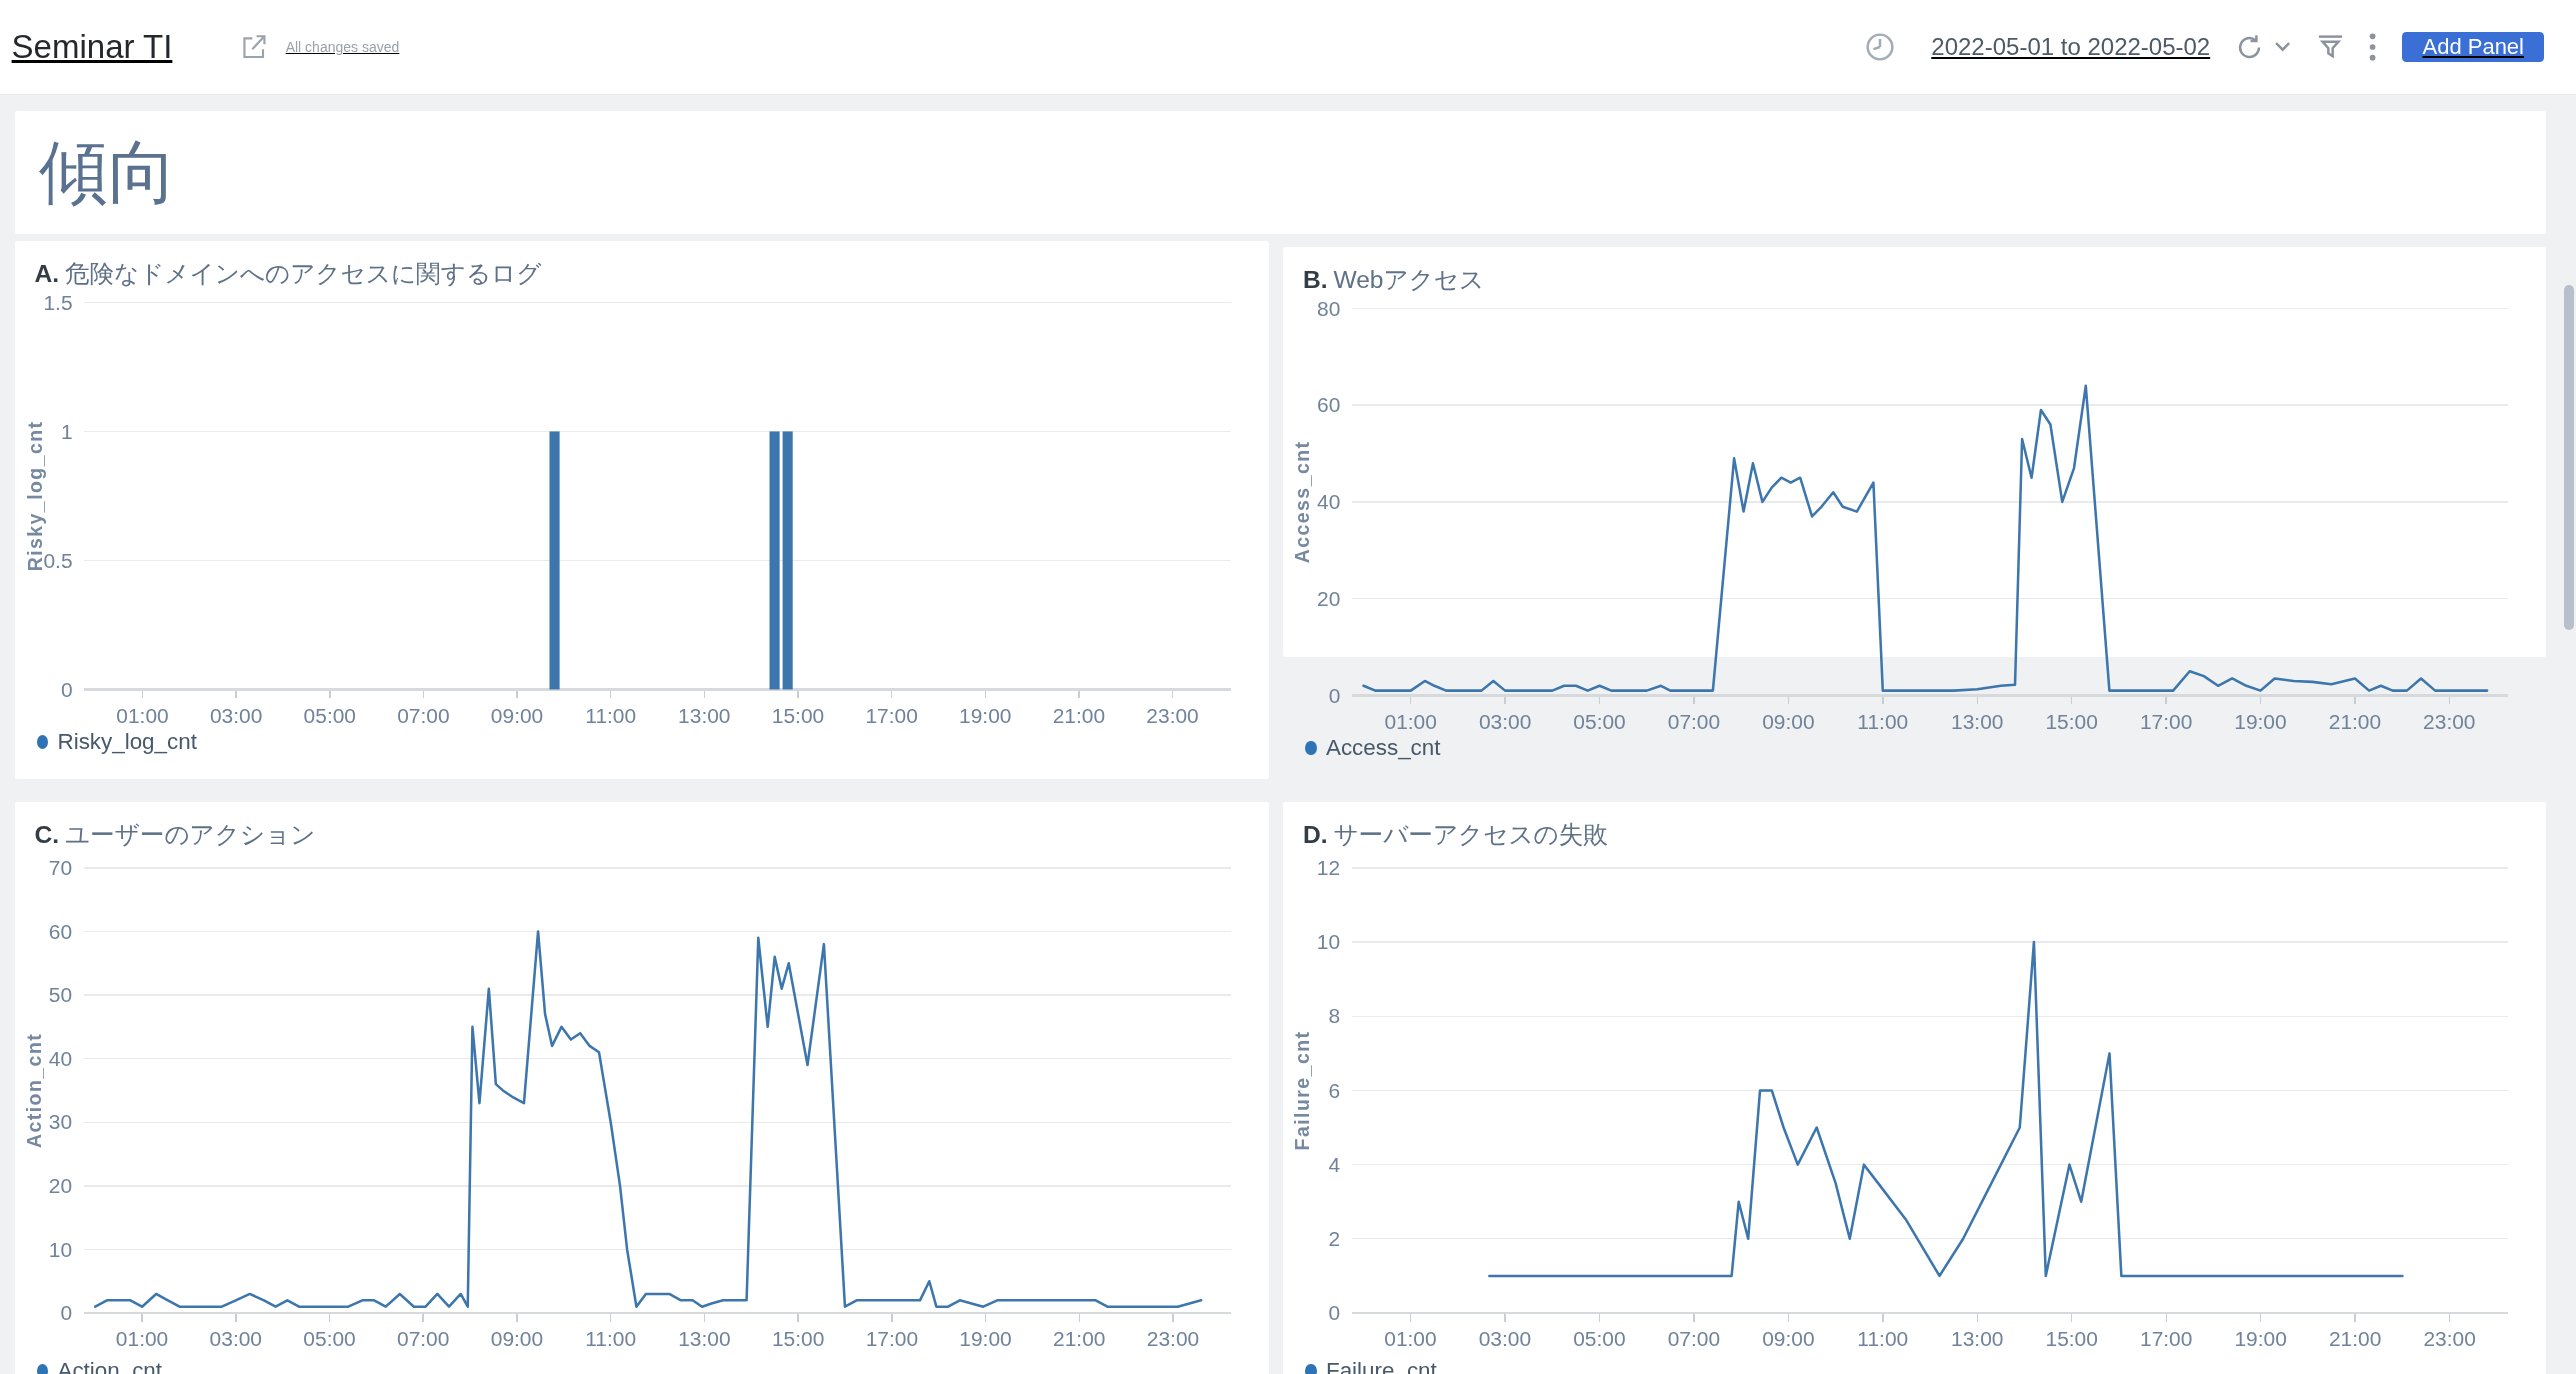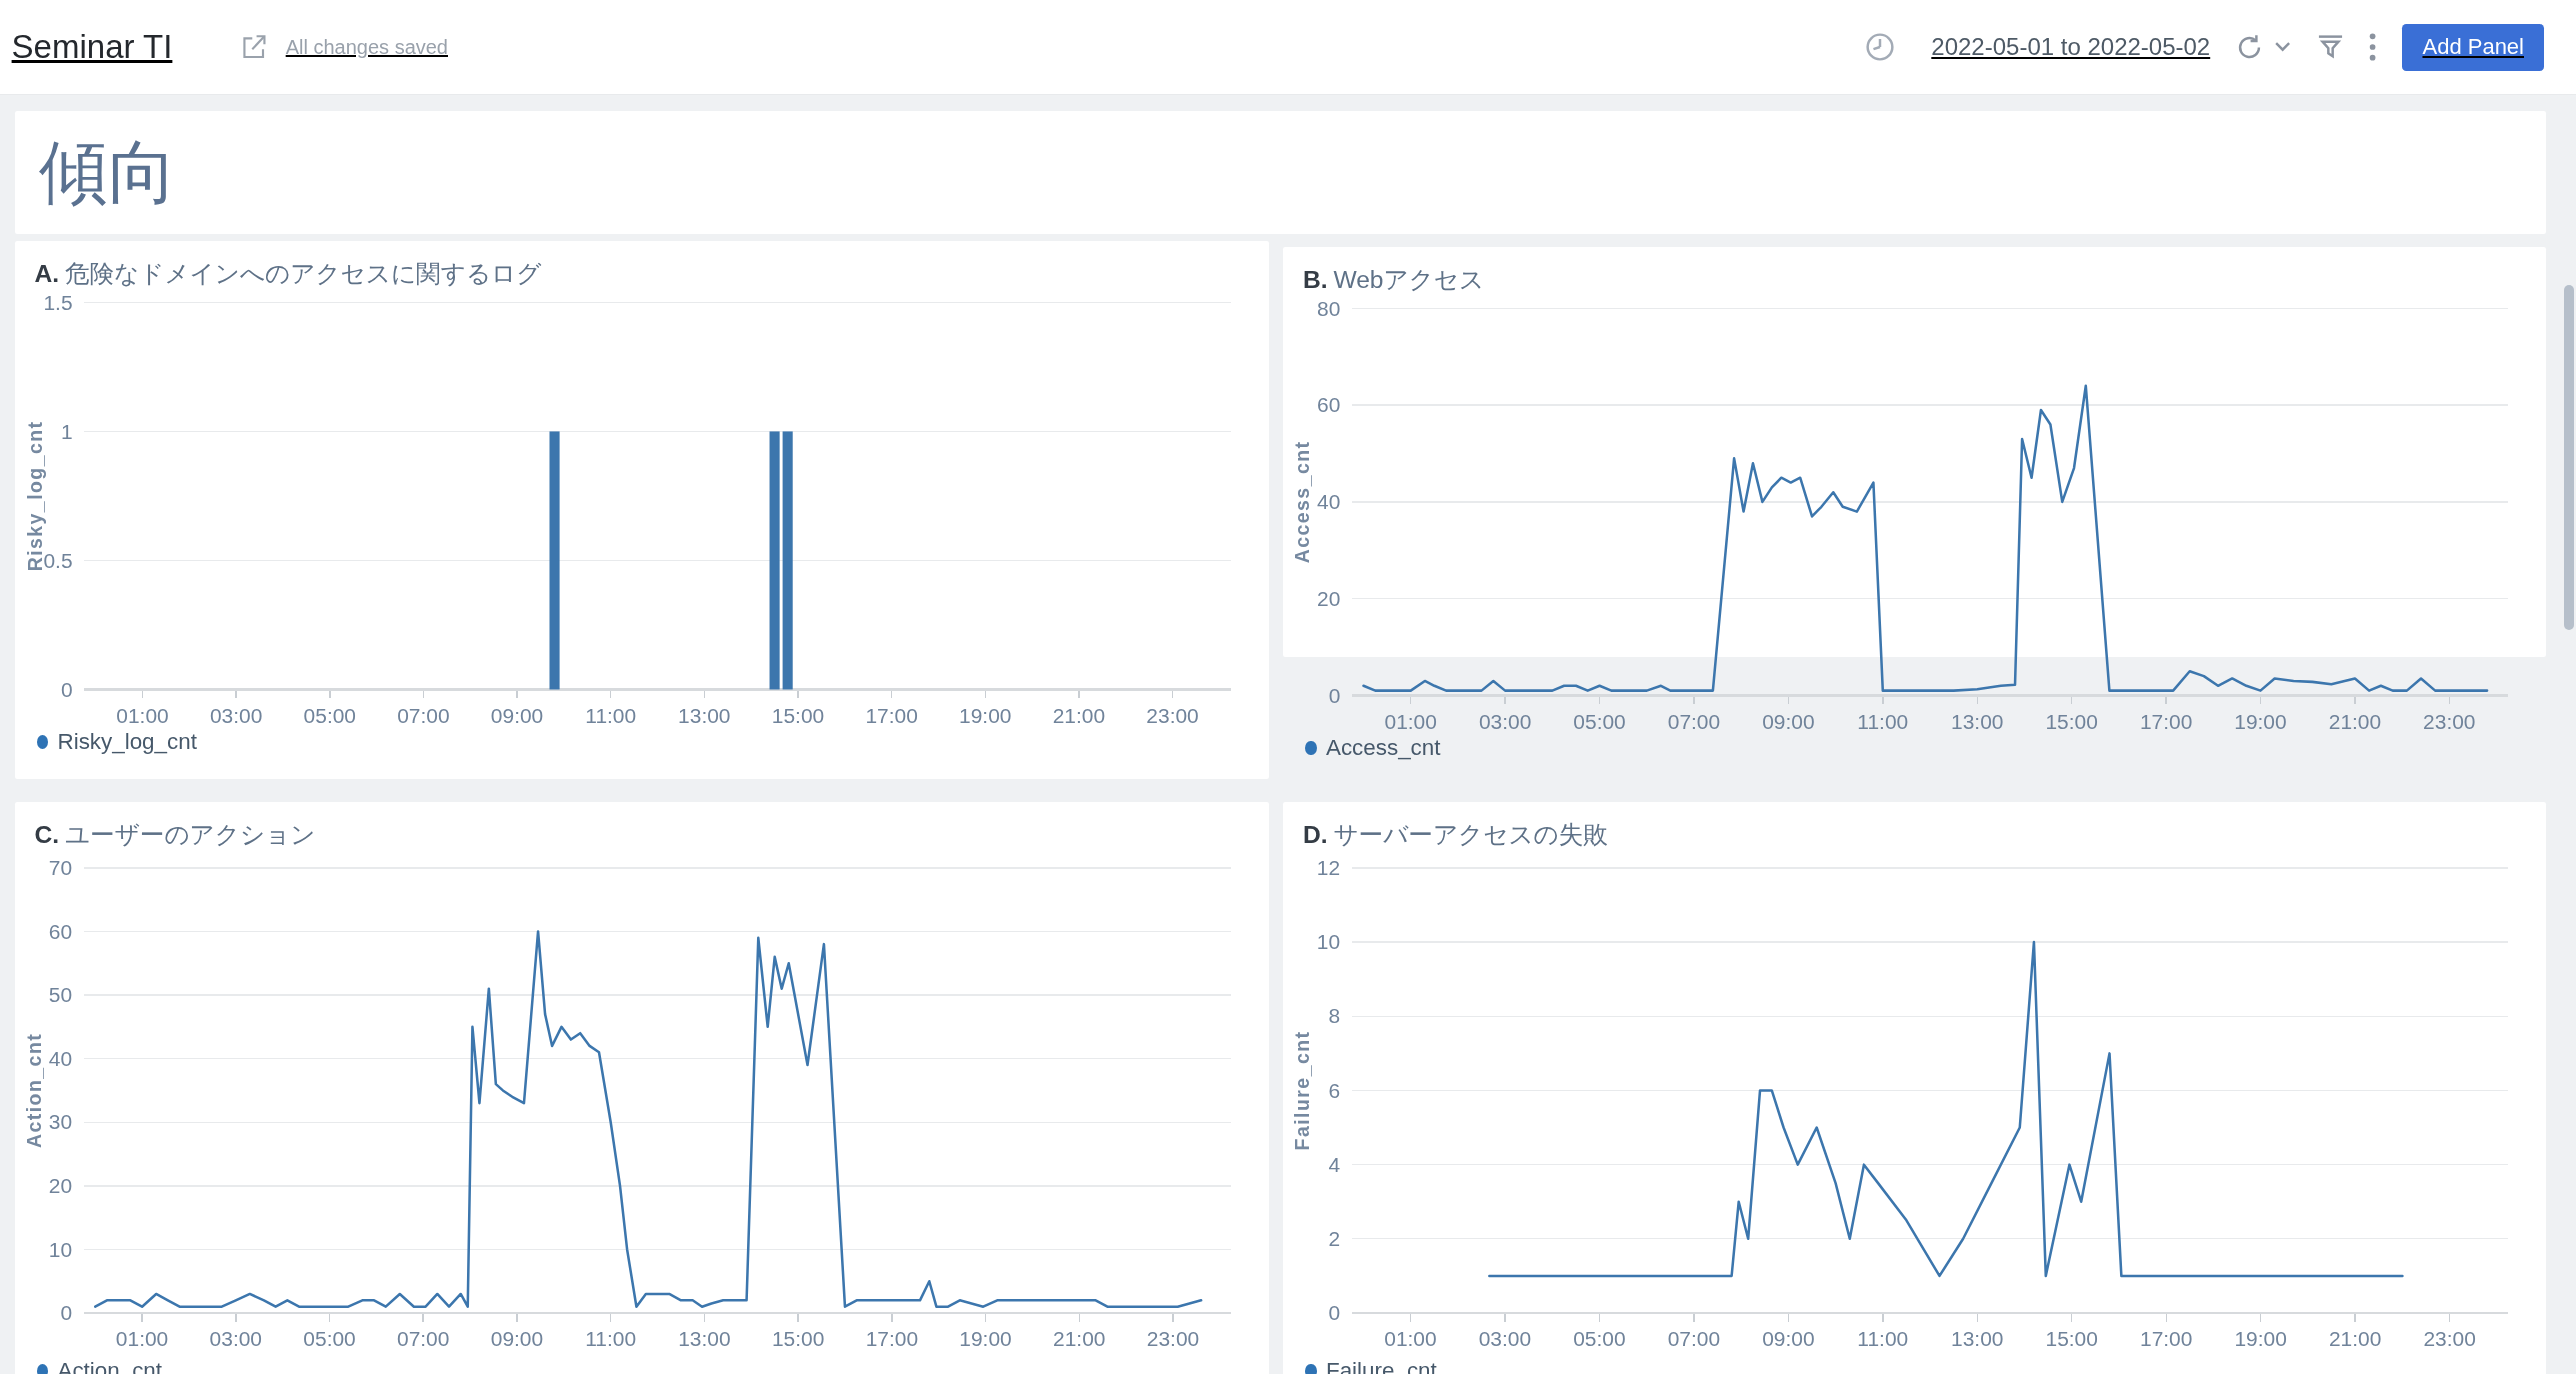--- a/index.html
+++ b/index.html
@@ -2,26 +2,26 @@
 <html style="--accent: #3a6fd6; --icon: #8b939f; --muted: #99a1ab; --date-text: #4e5a66; --header-title: #24282d; --heading-text: #5a7190; --panel-title: #5e7187; --panel-letter: #343c45; --tick-text: #70839a; --axis-title: #7689a0; --dot: #2e73b5; --scrollbar: #b6bfca;font-size:11.6px"><head>
 <meta charset="utf-8">
 <style>
   html,body{margin:0;padding:0;}
   body{width:2576px;height:1374px;position:relative;overflow:hidden;
        background:#eff1f3;font-family:"Liberation Sans","DejaVu Sans",sans-serif;}
   .header{position:absolute;left:0;top:0;width:2576px;height:95px;background:#ffffff;
           border-bottom:0.7px solid #e8eaec;display:flex;align-items:center;box-sizing:border-box;text-decoration:underline;}
   .dash-title{font-size:33px;color:var(--header-title,#24282d);margin-left:11.6px;white-space:nowrap;}
   .export-ic{margin-left:66px;display:flex;align-items:center;}
-  .save-status{margin-left:17.3px;font-size:20px;color:var(--muted,#99a1ab);}
+  .save-status{margin-left:17.3px;font-size:14px;color:var(--muted,#99a1ab);}
   .hright{margin-left:auto;display:flex;align-items:center;margin-right:32px;}
   .time-range{display:flex;align-items:center;cursor:pointer;gap:25px;}
   .time-range span{margin-left:10px;font-size:24px;color:var(--date-text,#4e5a66);white-space:nowrap;}
   .hicon{display:flex;align-items:center;cursor:pointer;} .gap14{margin-left:10px;} .gap34{margin-left:24.6px;}
-  .add-panel{margin-left:26px;height:47px;padding:0 20px;background:var(--accent,#3a6fd6);
+  .add-panel{margin-left:26px;height:30px;padding:0 20px;background:var(--accent,#3a6fd6);
              color:#fff;font-size:22px;border:none;border-radius:4.3px;display:flex;align-items:center;
              font-family:inherit;cursor:pointer;}
   .heading-panel{position:absolute;left:14.5px;top:111px;width:2531px;height:123px;background:#fff;
                  border-radius:2.2px;display:flex;align-items:center;}
   .heading-text{font-size:69px;color:var(--heading-text,#5a7190);margin-left:24.6px;line-height:1;}
   .panel{position:absolute;background:#fff;border-radius:2.2px;}
   .p-a{left:14.5px;top:241px;width:1254px;height:538px;}
   .p-b{left:1283px;top:247px;width:1263px;height:410px;}
   .p-c{left:14.5px;top:802px;width:1254px;height:600px;}
   .p-d{left:1283px;top:802px;width:1263px;height:600px;}

